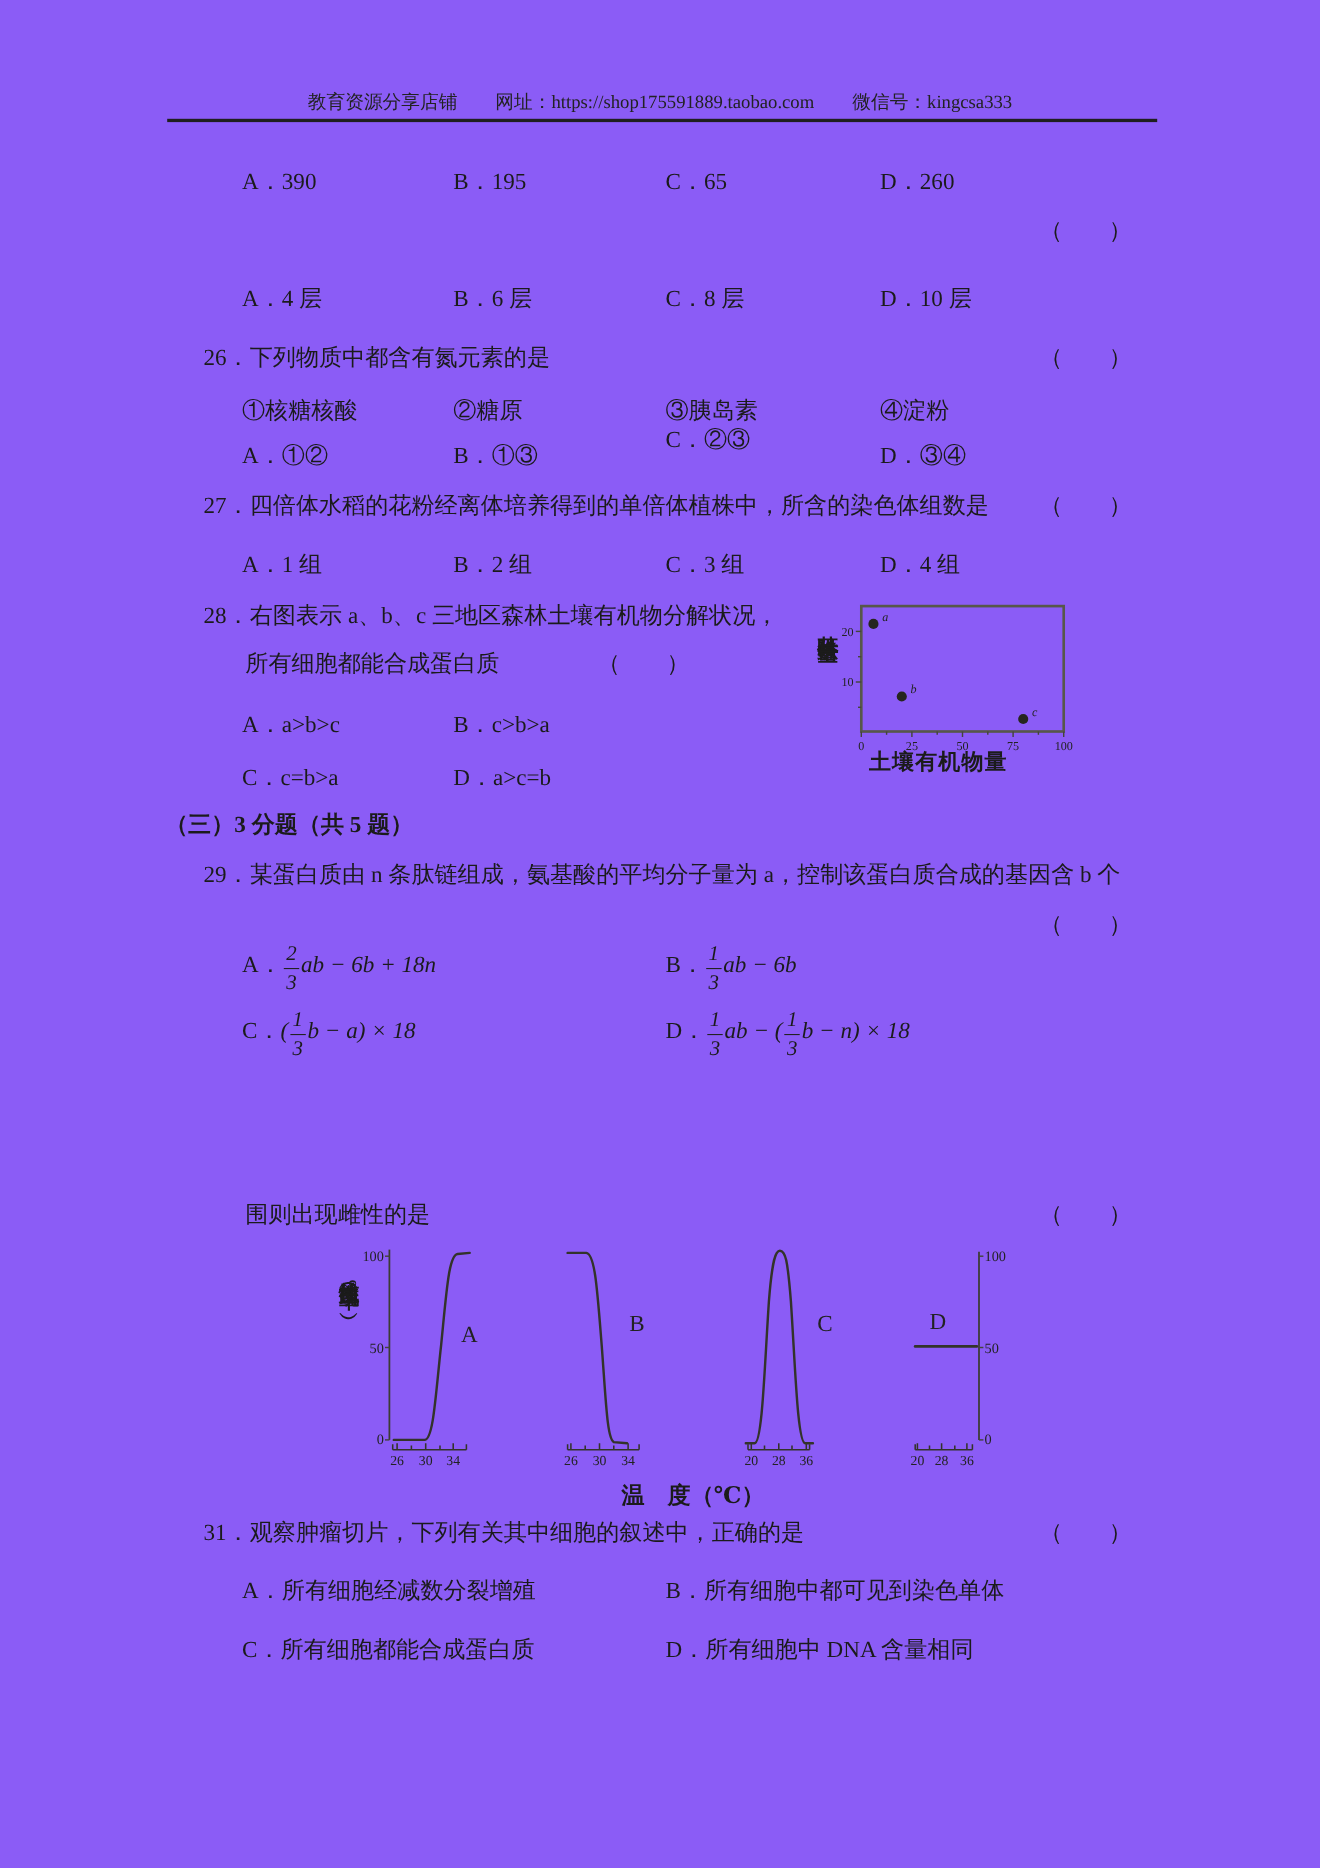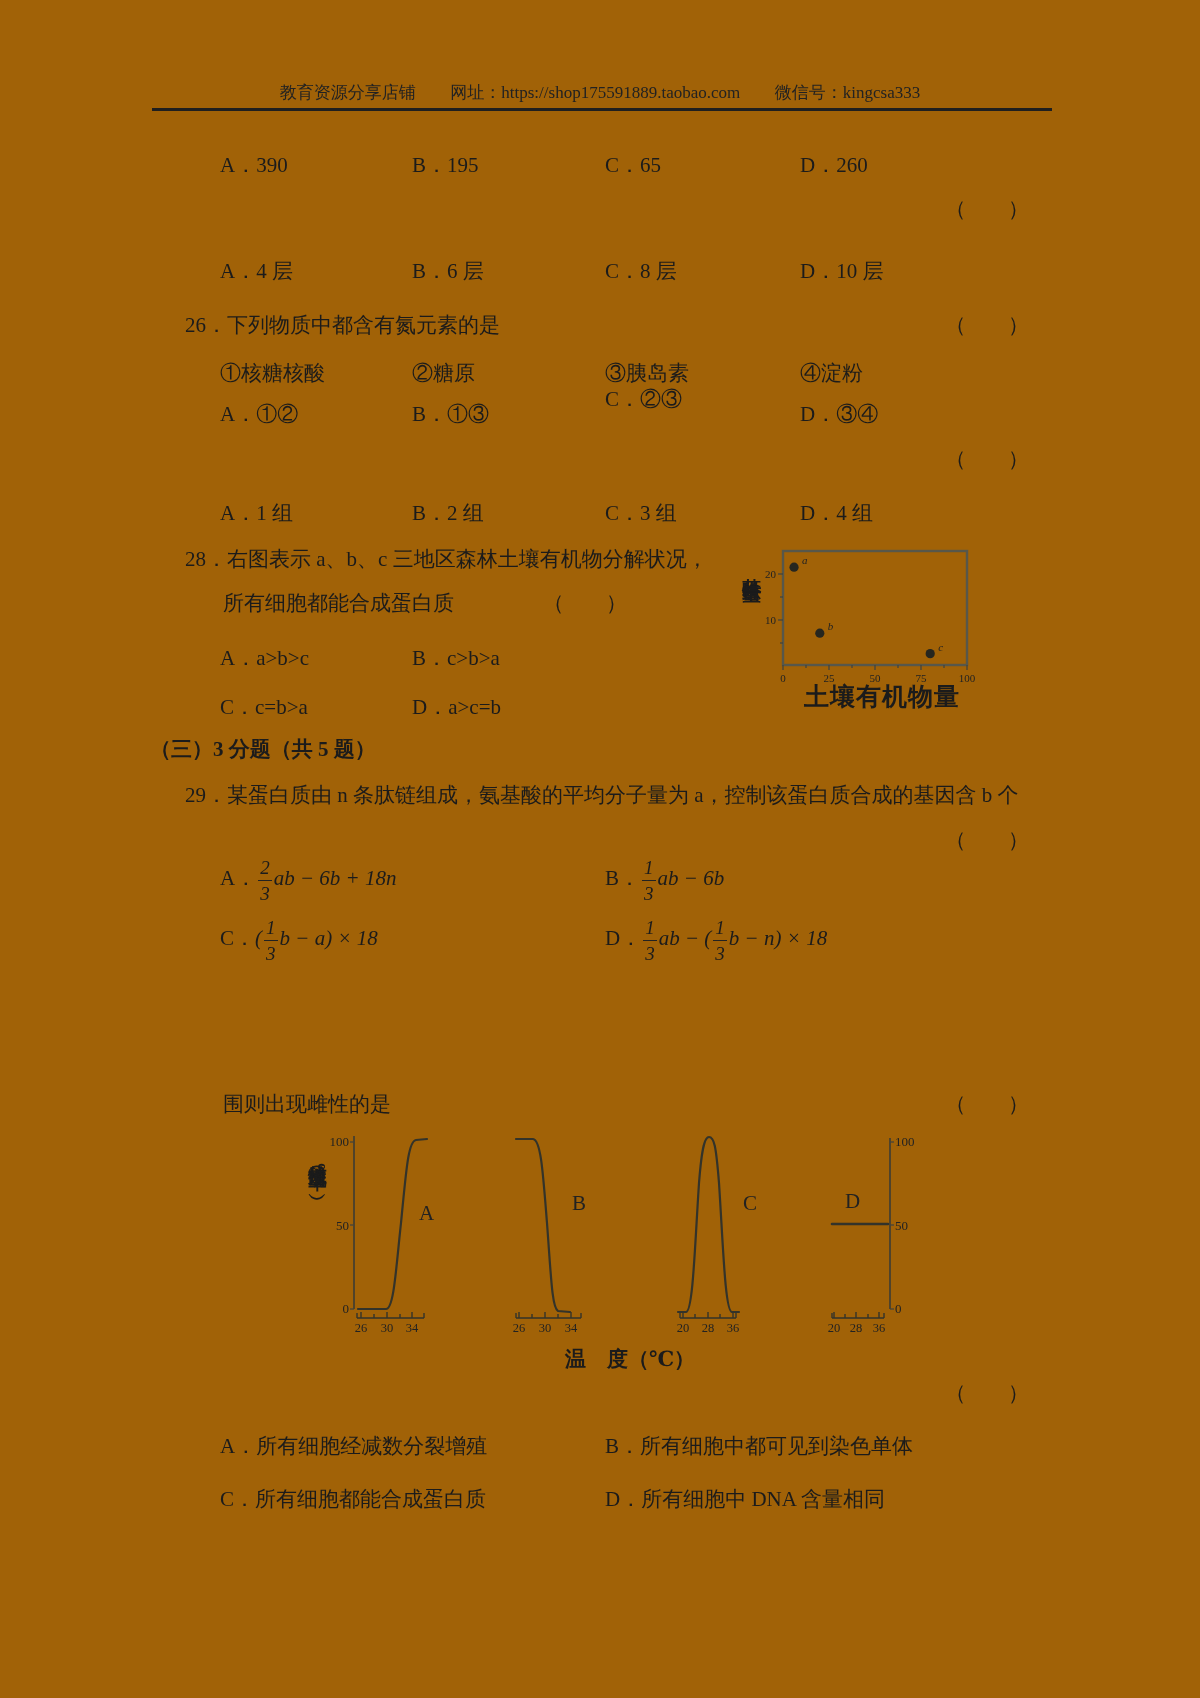--- a/index.html
+++ b/index.html
@@ -1,16 +1,16 @@
 <!DOCTYPE html>
 <html><head>
 <meta charset="utf-8">
 <style>
   html,body{margin:0;padding:0;background:#ffffff;}
-  .page{position:relative;width:1200px;height:1698px;background:#a16207;overflow:hidden;
+  .page{position:relative;width:1200px;height:1698px;background:#8b5cf6;overflow:hidden;
         font-family:"Liberation Serif","DejaVu Serif",serif;color:#1b1b1b;}
   .abs{position:absolute;white-space:nowrap;line-height:1.25;}
   .t{font-size:21px;}
   .hdr{font-size:17px;color:#222;}
   .rule{background:#1f1f1f;height:3px;}
   .c1{left:220px}.c2{left:412px}.c3{left:605px}.c4{left:800px}
   .qx{left:185px}.ind{left:223px}
   .par{left:945px;}
   .bold{font-weight:bold;}
   .mopt{font-size:21px;}
@@ -65,20 +65,21 @@
   <span class="abs t par" style="top:312px">（　　）</span>
   <span class="abs t c1" style="top:360px">①核糖核酸</span>
   <span class="abs t c2" style="top:360px">②糖原</span>
   <span class="abs t c3" style="top:360px">③胰岛素</span>
   <span class="abs t c4" style="top:360px">④淀粉</span>
   <span class="abs t c1" style="top:401px">A．①②</span>
   <span class="abs t c2" style="top:401px">B．①③</span>
   <span class="abs t c3" style="top:386px">C．②③</span>
   <span class="abs t c4" style="top:401px">D．③④</span>
 
+  <span class="abs t qx" style="top:446px">27．四倍体水稻的花粉经离体培养得到的单倍体植株中，所含的染色体组数是</span>
   <span class="abs t par" style="top:446px">（　　）</span>
   <span class="abs t c1" style="top:500px">A．1 组</span>
   <span class="abs t c2" style="top:500px">B．2 组</span>
   <span class="abs t c3" style="top:500px">C．3 组</span>
   <span class="abs t c4" style="top:500px">D．4 组</span>
 
   <span class="abs t qx" style="top:546px">28．右图表示 a、b、c 三地区森林土壤有机物分解状况，</span>
   <span class="abs t ind" style="top:590px">所有细胞都能合成蛋白质</span>
   <span class="abs t" style="top:590px;left:543px">（　　）</span>
   <span class="abs t c1" style="top:645px">A．a&gt;b&gt;c</span>
@@ -111,21 +112,21 @@
     <text x="232" y="137" class="tick mid">100</text>
     <g id="q28-points">
         <circle cx="59.04" cy="22.174999999999997" r="4.6" fill="#26261f"></circle>
         <text x="67.03999999999999" y="19.174999999999997" class="pt-label">a</text>
         <circle cx="84.80000000000001" cy="88.15" r="4.6" fill="#26261f"></circle>
         <text x="92.80000000000001" y="85.15" class="pt-label">b</text>
         <circle cx="195.20000000000002" cy="108.625" r="4.6" fill="#26261f"></circle>
         <text x="203.20000000000002" y="105.625" class="pt-label">c</text>
       </g>
   </svg>
-  <div class="abs bold" style="top:681px;left:790px;width:170px;text-align:right;font-size:25px;letter-spacing:1px;">土壤有机物量</div>
+  <div class="abs bold" style="top:681px;left:790px;width:170px;text-align:left;font-size:20px;letter-spacing:1px;">土壤有机物量</div>
 
   <span class="abs t bold" style="top:736px;left:150px">（三）3 分题（共 5 题）</span>
 
   <span class="abs t qx" style="top:782px">29．某蛋白质由 n 条肽链组成，氨基酸的平均分子量为 a，控制该蛋白质合成的基因含 b 个</span>
   <span class="abs t par" style="top:827px">（　　）</span>
 
   <span class="abs mopt c1" style="top:858px">
     <span>A．</span><span class="frac"><span class="fn">2</span><span class="fd">3</span></span><span class="mi">ab − 6b + 18n</span>
   </span>
   <span class="abs mopt c3" style="top:858px">
@@ -183,20 +184,21 @@
     <line class="axline" x1="590" y1="10" x2="590" y2="181"></line>
     <line class="tickline" x1="590" y1="14" x2="594" y2="14"></line>
     <line class="tickline" x1="590" y1="97" x2="594" y2="97"></line>
     <line class="tickline" x1="590" y1="181" x2="594" y2="181"></line>
     <text x="595" y="18" class="tick13">100</text>
     <text x="595" y="102" class="tick13">50</text>
     <text x="595" y="185" class="tick13">0</text>
   </svg>
   <div class="abs bold" style="top:1346px;left:520px;width:220px;text-align:center;font-size:21px;">温　度（℃）</div>
 
+  <span class="abs t qx" style="top:1380px">31．观察肿瘤切片，下列有关其中细胞的叙述中，正确的是</span>
   <span class="abs t par" style="top:1380px">（　　）</span>
   <span class="abs t c1" style="top:1433px">A．所有细胞经减数分裂增殖</span>
   <span class="abs t c3" style="top:1433px">B．所有细胞中都可见到染色单体</span>
   <span class="abs t c1" style="top:1486px">C．所有细胞都能合成蛋白质</span>
   <span class="abs t c3" style="top:1486px">D．所有细胞中 DNA 含量相同</span>
 
 
 </div>
 
 </body></html>

